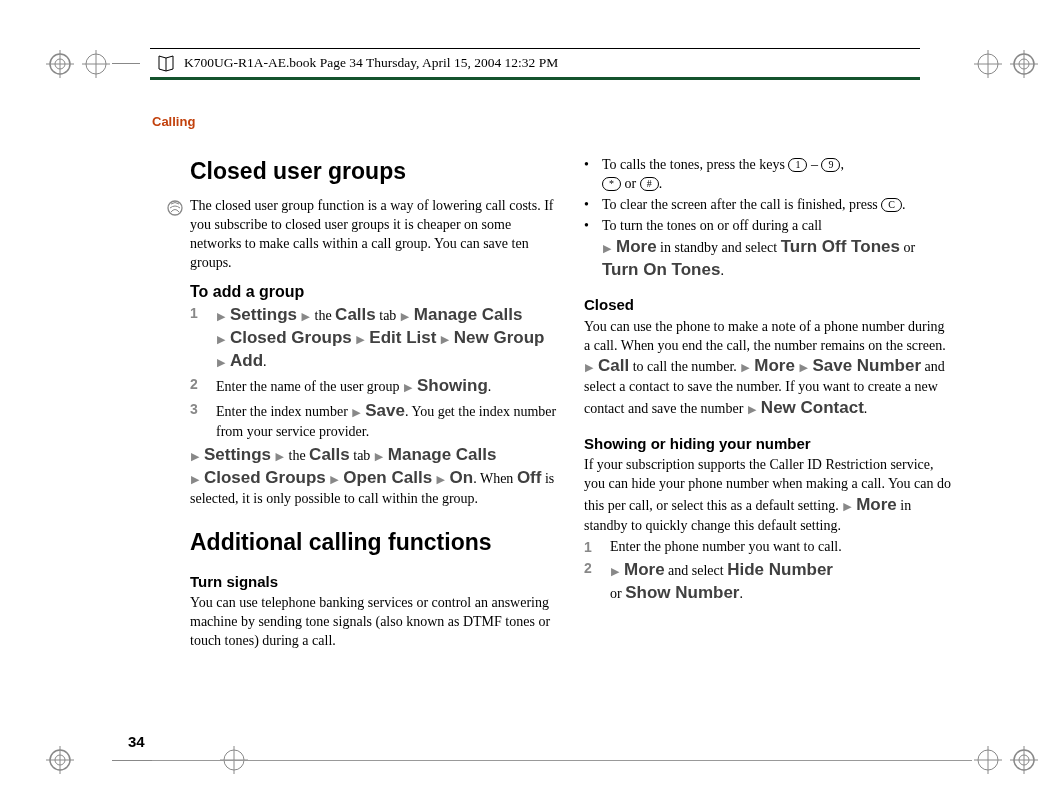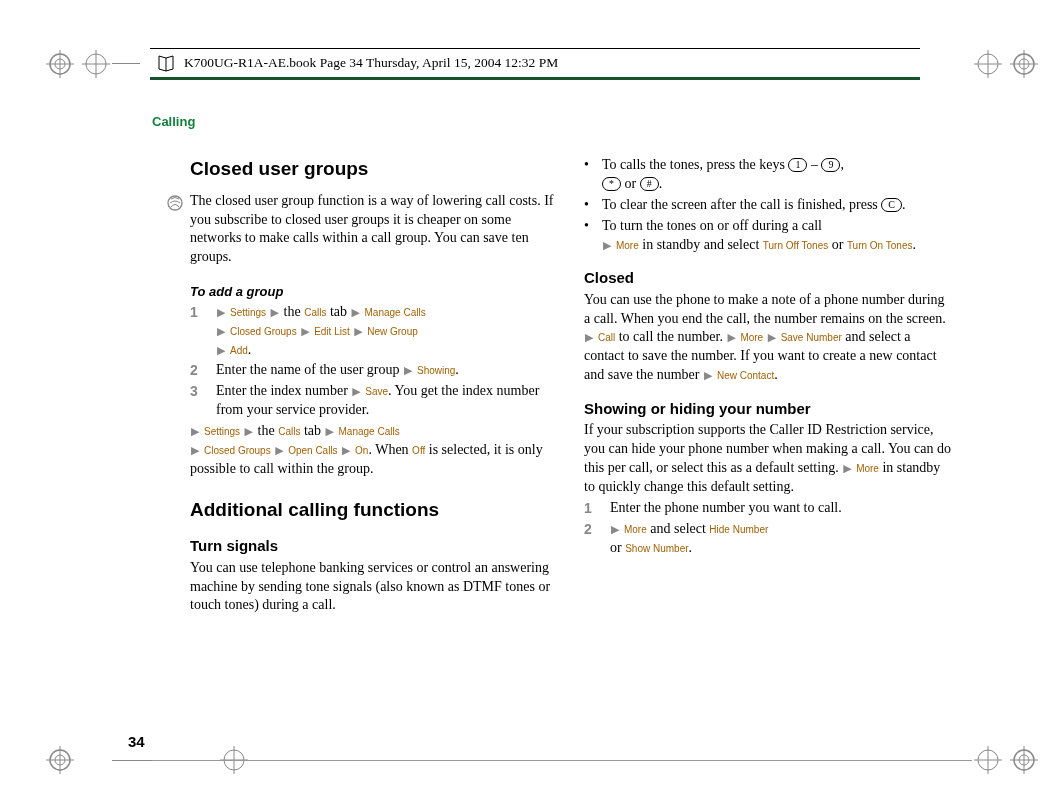--- a/index.html
+++ b/index.html
@@ -60,21 +60,21 @@
       font-size: 13.5px;
     }
 
     .section-label {
       position: absolute;
       top: 114px;
       left: 152px;
       font-family: Arial, Helvetica, sans-serif;
       font-weight: bold;
       font-size: 13px;
-      color: #15803d;
+      color: #c2410c;
     }
     .page-num {
       position: absolute;
       bottom: 58px;
       left: 128px;
       font-family: Arial, Helvetica, sans-serif;
       font-weight: bold;
       font-size: 15px;
     }
 
@@ -86,29 +86,28 @@
       display: flex;
       gap: 26px;
     }
     .col {
       flex: 1;
       line-height: 1.35;
     }
     h2.main {
       font-family: Arial, Helvetica, sans-serif;
       font-weight: 900;
-      font-size: 19px;
+      font-size: 23px;
       margin-bottom: 10px;
     }
     h3.sub {
       font-family: Arial, Helvetica, sans-serif;
       font-weight: 900;
-      font-style: italic;
-      font-size: 13px;
-      margin-top: 16px;
+      font-size: 16px;
+      margin-top: 8px;
       margin-bottom: 2px;
     }
     h3.topic {
       font-family: Arial, Helvetica, sans-serif;
       font-weight: bold;
       font-size: 15px;
       margin-top: 14px;
       margin-bottom: 2px;
     }
     .intro {
@@ -130,23 +129,23 @@
       font-family: Arial, Helvetica, sans-serif;
       font-weight: bold;
       font-size: 14px;
       color: #888;
       width: 26px;
       flex-shrink: 0;
     }
     .step-body { flex: 1; }
     .menu {
       font-family: Arial, Helvetica, sans-serif;
-      font-weight: normal;
-      color: #a16207;
-      font-size: 10px;
+      font-weight: bold;
+      color: #404040;
+      font-size: 17px;
     }
     .tri {
       font-family: Arial, sans-serif;
       color: #888;
       font-size: 11px;
       padding: 0 1px;
     }
     .bullet {
       display: flex;
       margin-bottom: 2px;

